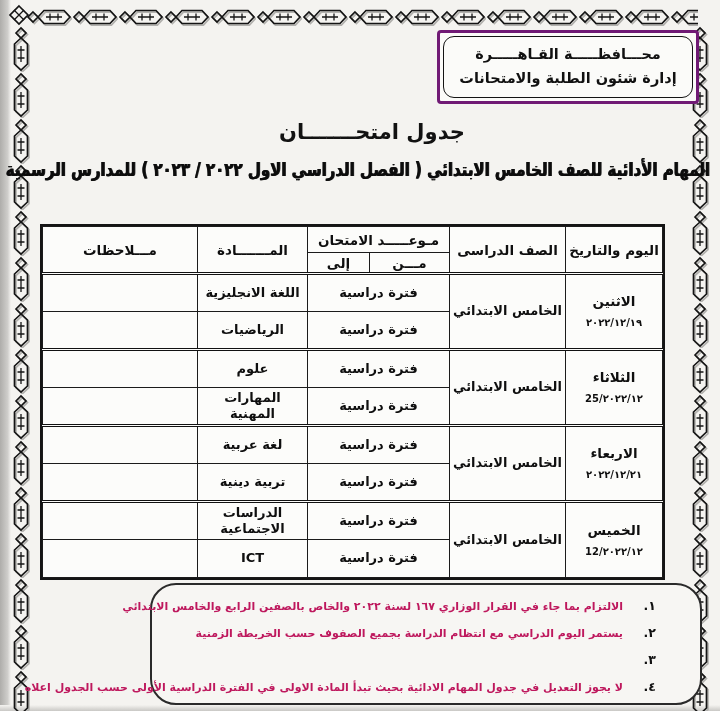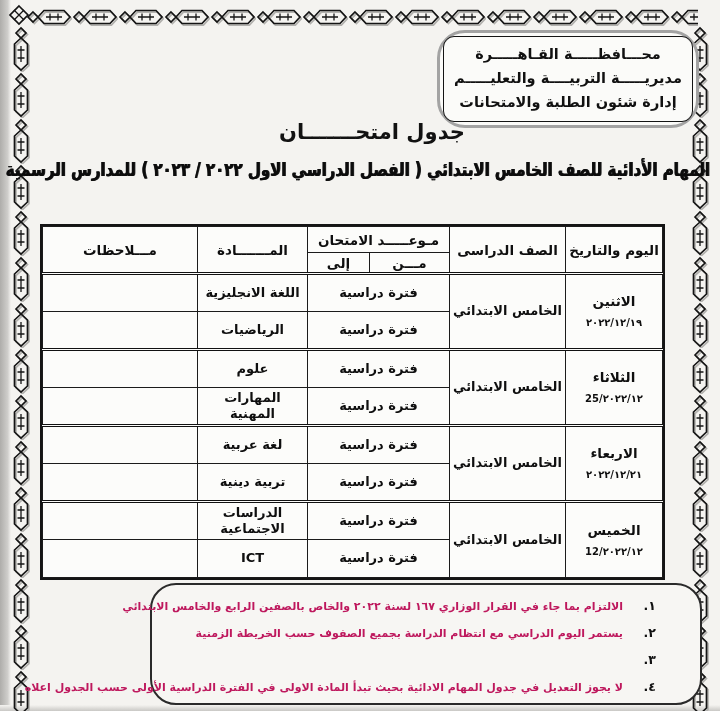--- a/index.html
+++ b/index.html
@@ -11,21 +11,21 @@
   }
   .scan-edge{ position:absolute; left:0; top:0; width:11px; height:711px;
     background:linear-gradient(90deg,#aeadaa,#cfcecb 70%,#f4f3f0); }
   .scan-edge-bottom{ position:absolute; left:0; bottom:0; width:720px; height:6px;
     background:linear-gradient(0deg,#c9c8c5,#f4f3f0); }
   .chain{ position:absolute; }
 
   
   .authority-outer{
     position:absolute; left:437px; top:30px; width:262px;
-    border:3px solid #a3a3a3; border-radius:28px; padding:3px; background:#fbfbf9;
+    border:3px solid #701a75; border-radius:4px; padding:3px; background:#fbfbf9;
   }
   .authority-inner{
     border:1.5px solid #141414; border-radius:11px; padding:5px 10px 7px;
     text-align:center;
   }
   .authority-line{ font-weight:bold; font-size:14.5px; line-height:24px; white-space:nowrap; }
 
   
   .logo{ position:absolute; left:52px; top:26px; width:122px; text-align:center; }
   .logo-caption-ar{ font-size:8px; font-weight:bold; color:#3c3c3c; line-height:9px; margin-top:1px;}
@@ -115,21 +115,20 @@
     <rect width="24" height="685" fill="url(#chainV)"></rect>
   </svg>
   <svg class="chain" style="left:688px; top:26px;" width="24" height="685">
     <rect width="24" height="685" fill="url(#chainV)"></rect>
   </svg>
 
 
   <div class="authority-outer">
     <div class="authority-inner">
       <div class="authority-line">محـــافظـــــة القـاهـــــرة</div>
-      <div class="authority-line">مديريـــــة التربيــــة والتعليـــــم</div>
       <div class="authority-line">إدارة شئون الطلبة والامتحانات</div>
     </div>
   </div>
 
   <div class="doc-title">جدول امتحـــــــان</div>
   <div class="doc-subtitle">المهام الأدائية للصف الخامس الابتدائي ( الفصل الدراسي الاول ٢٠٢٢ / ٢٠٢٣ ) للمدارس الرسمية والرسمية لغات والمدارس الخاصة</div>
 
   <div class="tbl-wrap">
     <table class="tbl">
       <colgroup>

